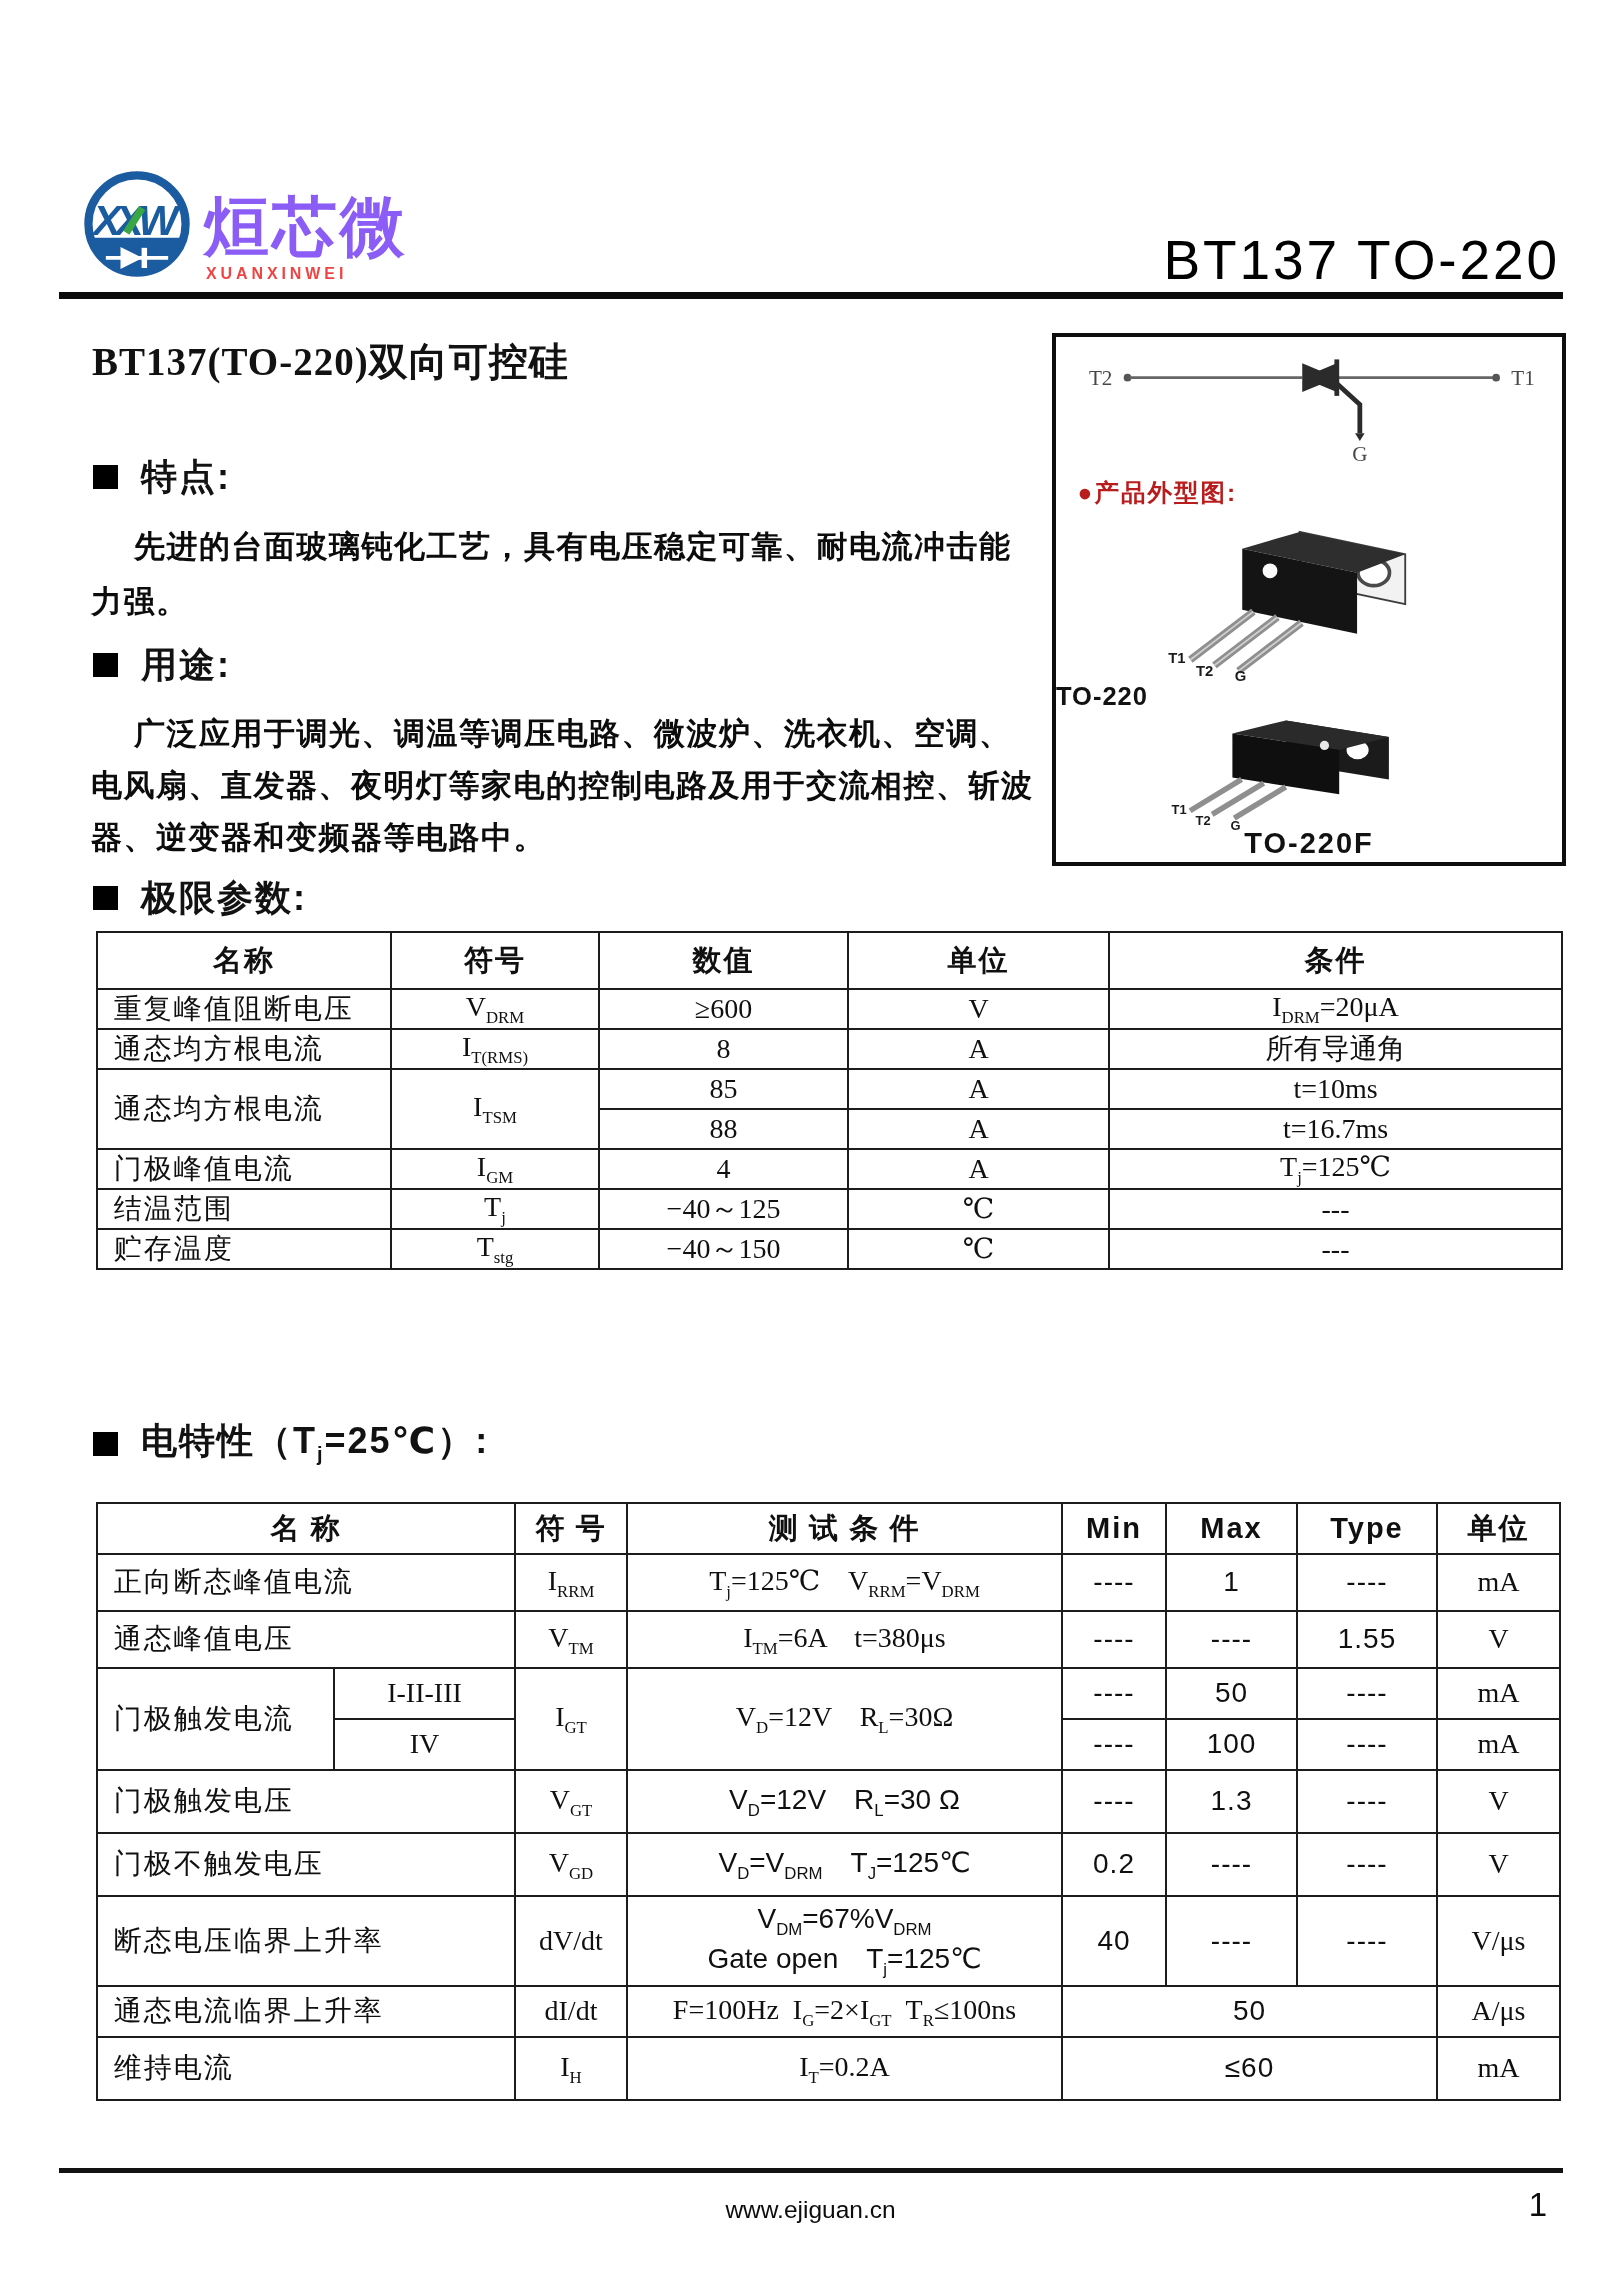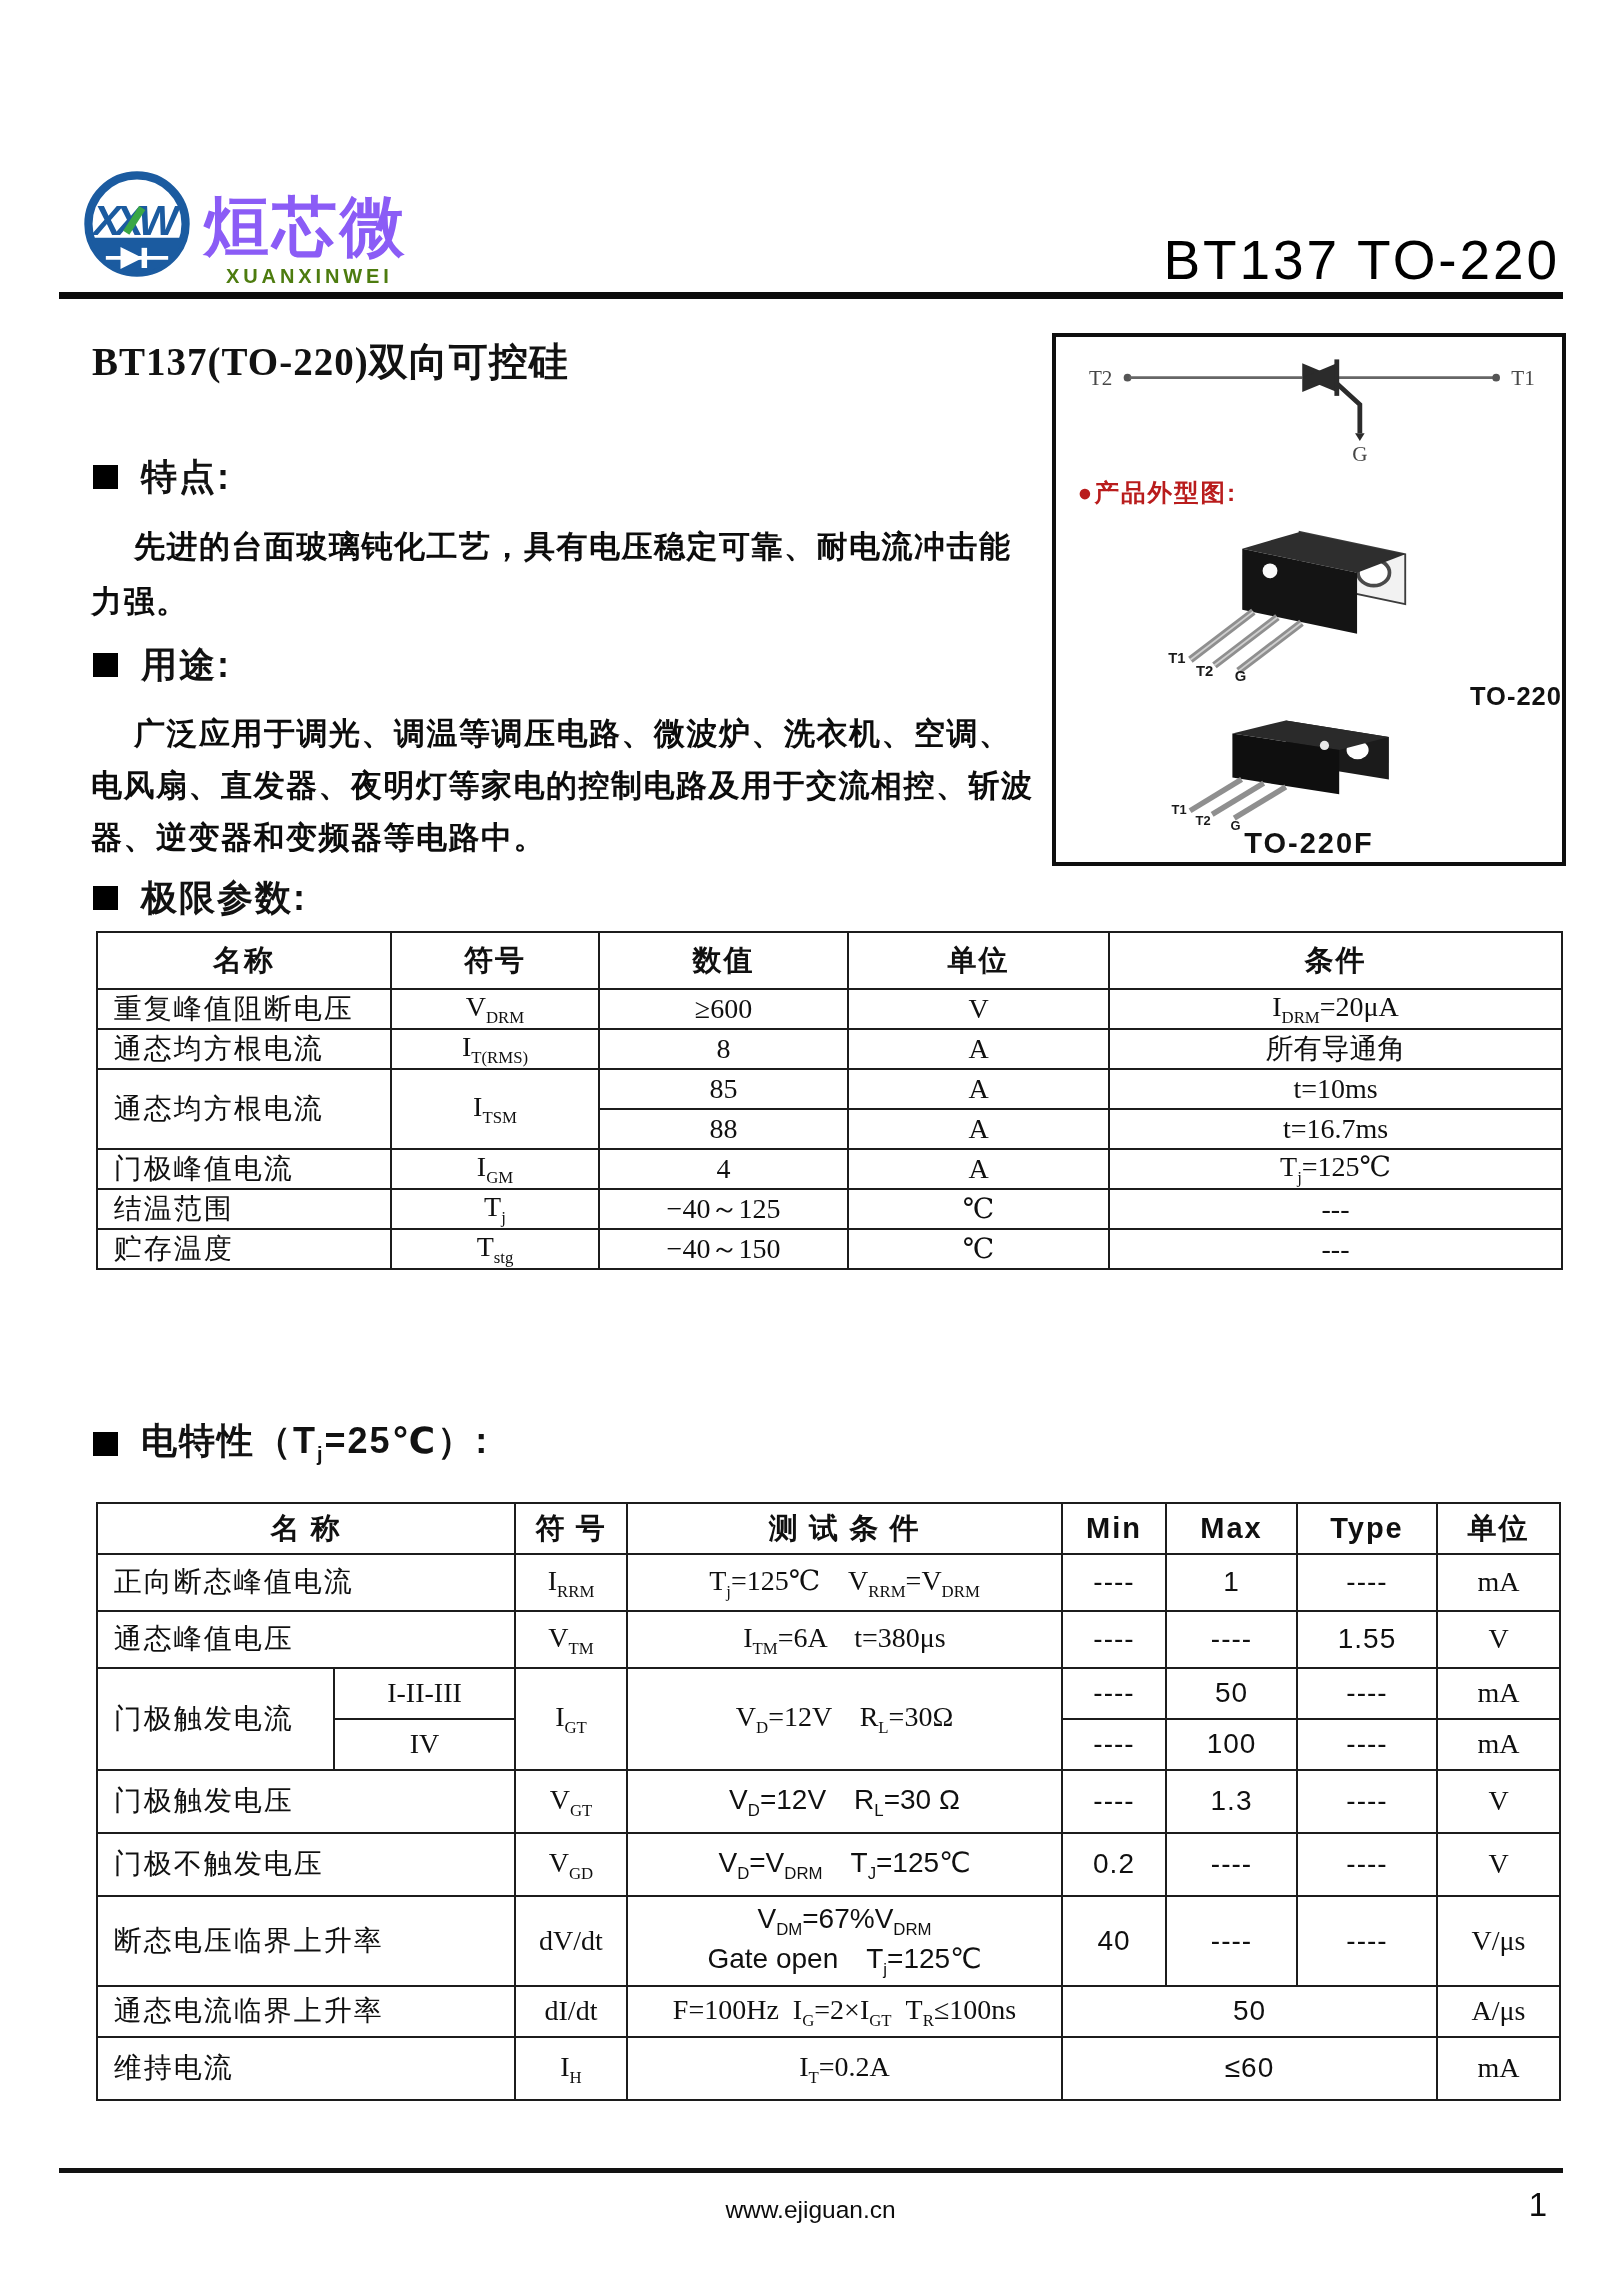--- a/index.html
+++ b/index.html
@@ -3,38 +3,38 @@
 <meta charset="utf-8">
 <style>
   html,body{margin:0;padding:0;background:#ffffff;}
   .page{position:relative;width:1621px;height:2293px;background:#fff;overflow:hidden;
         font-family:"Liberation Serif","DejaVu Serif",serif;color:#121212;}
 
   
   .logo-mark{position:absolute;left:82px;top:169px;width:110px;height:110px;}
   .brand-cn{position:absolute;left:204px;top:194px;font-size:65px;font-weight:700;line-height:1;
             font-family:"Liberation Sans","DejaVu Sans",sans-serif;letter-spacing:2.9px;color:#8b5cf6;}
-  .brand-en{position:absolute;left:206px;top:265px;font-size:20px;font-weight:600;letter-spacing:3.9px;
-            font-family:"Liberation Sans","DejaVu Sans",sans-serif;color:#4d7c0f;margin-left:20px;}
+  .brand-en{position:absolute;left:206px;top:265px;font-size:16px;font-weight:600;letter-spacing:3.9px;
+            font-family:"Liberation Sans","DejaVu Sans",sans-serif;color:#ef4444;}
   .product-code{position:absolute;right:61px;top:233px;font-size:55px;letter-spacing:2.9px;line-height:1;
             font-family:"Liberation Sans","DejaVu Sans",sans-serif;color:#000;}
   .hd-rule{position:absolute;left:59px;top:292px;width:1504px;height:6.9px;background:#0b0b0b;}
 
   
   .doc-title{position:absolute;left:92px;top:335px;margin:0;font-size:39px;font-weight:700;
              letter-spacing:1px;}
 
   
   .figbox{position:absolute;left:1052px;top:333px;width:514px;height:533px;border:4.9px solid #0e0e0e;
           box-sizing:border-box;background:#fff;}
   .schematic{position:absolute;left:5.9px;top:7.8px;width:492px;height:120px;}
   .figcap{position:absolute;left:21.6px;top:139px;font-size:24.5px;font-weight:700;letter-spacing:2px;
           font-family:"Liberation Sans","DejaVu Sans",sans-serif;color:#b91c1c;}
   .pkg1-svg{position:absolute;left:84px;top:182px;width:323px;height:163px;}
-  .pkg1-label{position:absolute;left:0;top:345px;width:100%;text-align:right;font-size:25.5px;font-weight:700;
+  .pkg1-label{position:absolute;left:0;top:345px;width:100%;text-align:left;font-size:25.5px;font-weight:700;
           font-family:"Liberation Sans","DejaVu Sans",sans-serif;letter-spacing:1px;}
   .pkg2-svg{position:absolute;left:84px;top:378px;width:310px;height:116px;}
   .pkg2-label{position:absolute;left:0;top:490px;width:100%;text-align:center;font-size:29px;font-weight:700;
           font-family:"Liberation Sans","DejaVu Sans",sans-serif;letter-spacing:2px;}
   .pin-text{font-family:"Liberation Sans","DejaVu Sans",sans-serif;font-weight:700;fill:#1a1a1a;}
   .sch-text{font-family:"Liberation Serif","DejaVu Serif",serif;fill:#474747;}
 
   
   .sec-head{position:absolute;left:93px;display:flex;align-items:center;gap:23.5px;
             font-family:"Liberation Sans","DejaVu Sans",sans-serif;}

